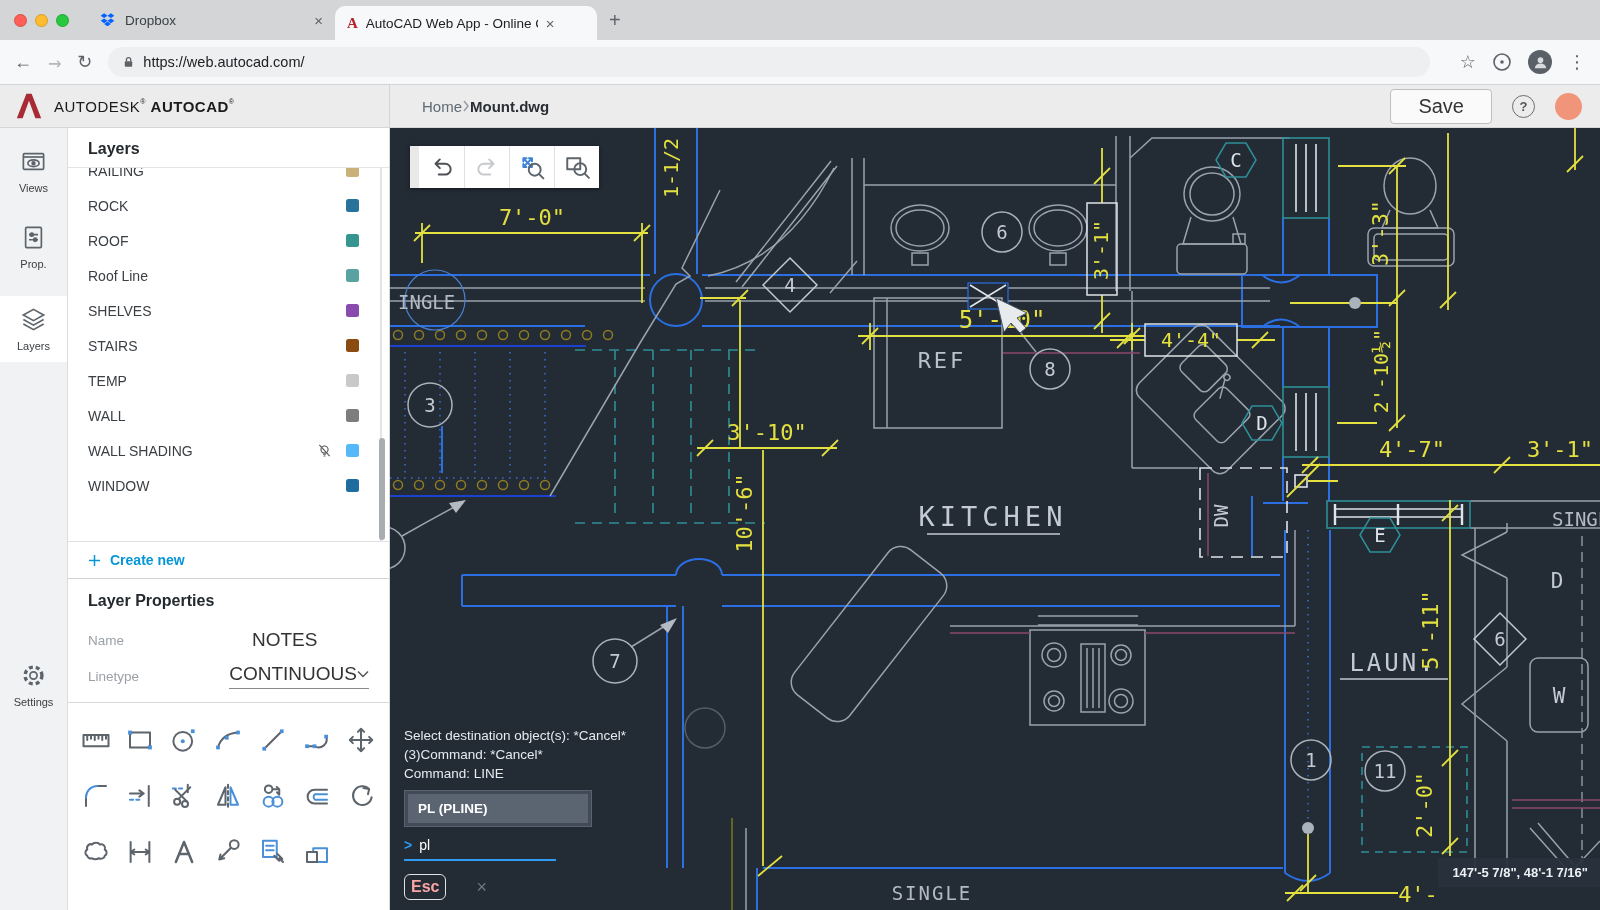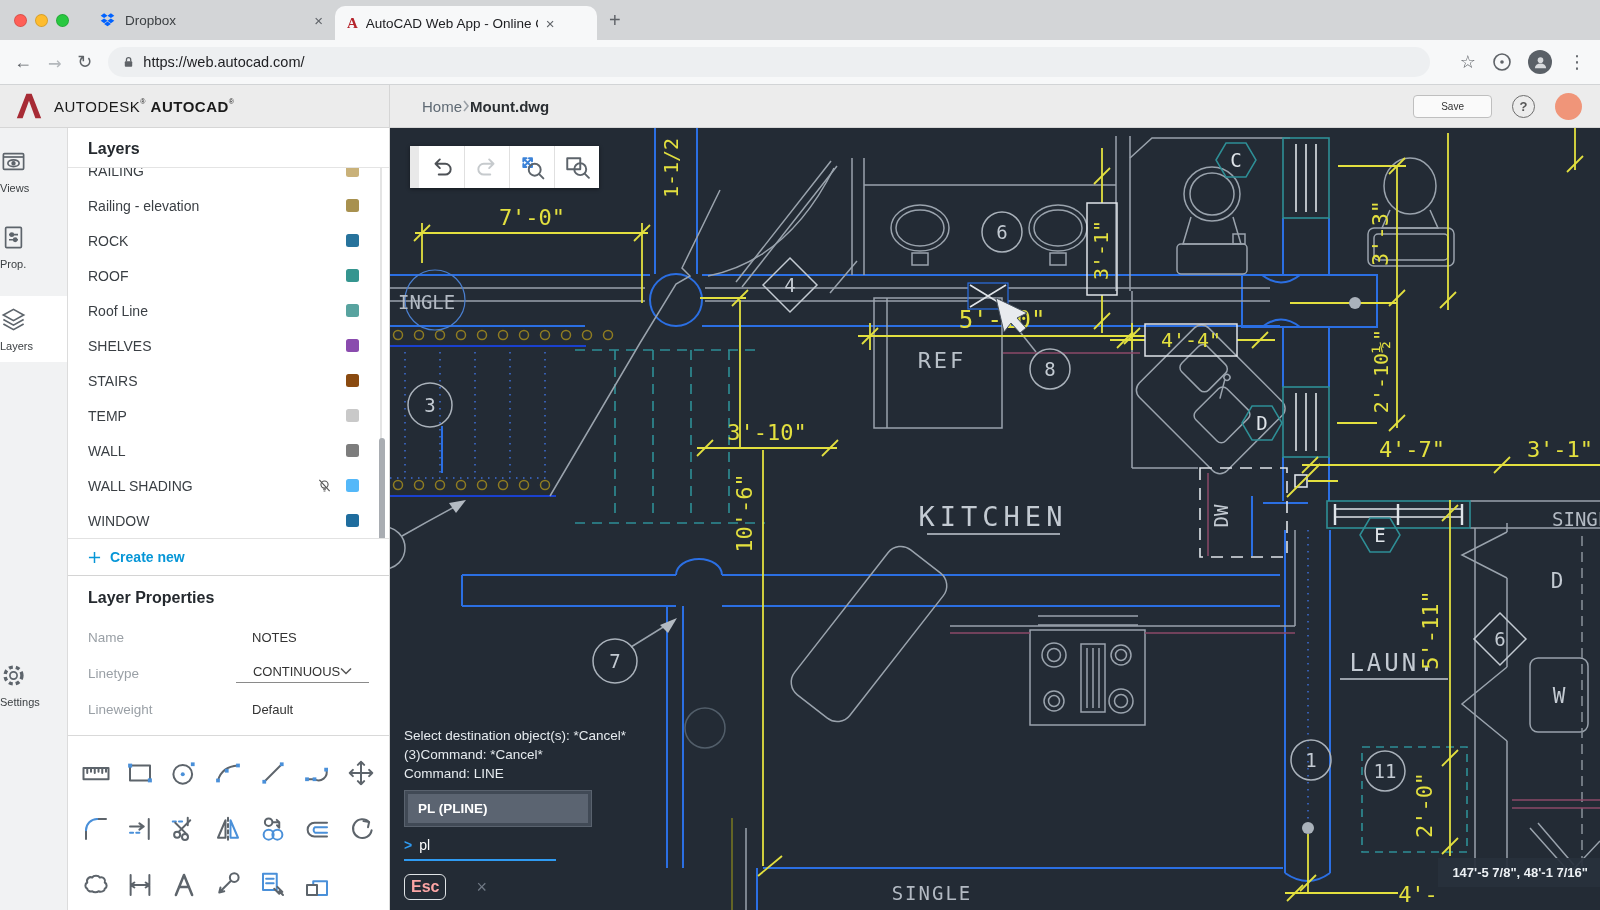--- a/index.html
+++ b/index.html
@@ -29,48 +29,48 @@
   
   .app-header { height:43px; background:#ececec; display:flex; align-items:center; border-bottom:1px solid #d6d6d6; }
   .brand { width:390px; height:100%; display:flex; align-items:center; gap:10px; padding-left:14px; border-right:1px solid #d5d5d5; }
   .brand-txt { font-size:15px; color:#1b1b1b; letter-spacing:.5px; }
   .brand-txt b { font-weight:700; }
   sup.reg { font-size:7px; vertical-align:top; }
   .breadcrumb { display:flex; align-items:center; gap:0; margin-left:32px; font-size:15px; }
   .bc-home { color:#5f6a74; }
   .bc-file { color:#2b2f33; font-weight:700; }
   .hdr-right { margin-left:auto; display:flex; align-items:center; gap:20px; padding-right:18px; }
-  .save-btn { background:#fafafa; border:1px solid #bfbfbf; border-radius:4px; padding:5px 27px; font-size:10px; color:#333; }
+  .save-btn { background:#fafafa; border:1px solid #bfbfbf; border-radius:4px; padding:5px 27px; font-size:20px; color:#333; }
   .help-btn { width:23px; height:23px; border-radius:50%; border:1.5px solid #6d6d6d; color:#555; font-size:13px; font-weight:bold; display:flex; align-items:center; justify-content:center; background:transparent; }
   .user-avatar { width:27px; height:27px; border-radius:50%; background:#f09579; }
 
   
   .main { display:flex; height:782px; }
   .rail { width:68px; background:#f1f2f3; border-right:1px solid #dcdcdc; position:relative; flex:none; }
-  .rail-item { position:absolute; left:0; width:100%; padding:6px 0; }
+  .rail-item { position:absolute; left:0; width:100%; text-align:center; padding:6px 0; }
   .rail-item.active { background:#fff; }
   .rail-item .lbl { font-size:11px; color:#3c4043; margin-top:3px; display:block; }
   .rail-item svg { width:27px; height:27px; stroke:#5d646b; fill:none; stroke-width:1.5; }
 
   .panel { width:322px; background:#fff; border-right:1px solid #d9d9d9; flex:none; display:flex; flex-direction:column; }
   .panel-title { font-size:16px; font-weight:700; color:#24292e; padding:12px 20px 9px; border-bottom:1px solid #e4e4e4; }
   .list-wrap { height:373px; overflow:hidden; position:relative; }
   .layer-list { list-style:none; margin-top:-15px; }
   .layer-row { display:flex; align-items:center; height:35px; padding:0 30px 0 20px; }
   .layer-row .nm { flex:1; font-size:14px; color:#3a3f44; }
   .swatch { width:13px; height:13px; border-radius:2.5px; flex:none; }
   .bulb { margin-right:14px; }
   .sb-track { position:absolute; right:7px; top:0; bottom:0; width:2px; background:#e4e4e4; }
   .sb-thumb { position:absolute; right:4px; top:270px; height:102px; width:6px; border-radius:3px; background:#a9adb2; }
   .create-new { height:37px; border-top:1px solid #e2e2e2; display:flex; align-items:center; gap:9px; padding-left:20px; color:#0696d7; font-size:14px; font-weight:600; }
   .props { border-top:1px solid #d4d4d4; padding:13px 20px 8px; }
   .props h3 { font-size:16px; font-weight:700; color:#24292e; margin-bottom:12px; }
   .prow { display:flex; align-items:center; height:36px;gap:39px; }
   .prow .pl { width:125px; font-size:13.5px; color:#9aa0a6; }
-  .prow .pv { font-size:13px; color:#333; }
+  .prow .pv { font-size:19px; color:#333; }
   .lt-select { width:152px; display:flex; align-items:center; justify-content:center; border-bottom:1px solid #8a8a8a; padding-bottom:3px; }
   .palette { border-top:1px solid #d9d9d9; padding:12px 6px 0; display:grid; grid-template-columns:repeat(7,1fr); row-gap:6px; flex:1; align-content:start; }
   .tool { height:50px; display:flex; align-items:center; justify-content:center; background:transparent; border:none; }
   .tool svg { width:30px; height:30px; stroke:#5d646b; fill:none; stroke-width:1.6; stroke-linecap:round; stroke-linejoin:round; }
   .tool svg .b { stroke:#4a90d9; }
   .tool svg .bf { fill:#4a90d9; stroke:none; }
 
   
   .canvas { position:relative; width:1210px; height:782px; background:#232b35; overflow:hidden; flex:none; }
   .cad { position:absolute; left:0; top:0; }
@@ -211,24 +211,20 @@
     </div>
   </div>
 
   <div class="panel">
     <div class="panel-title">Layers</div>
     <div class="list-wrap">
       <ul class="layer-list">
         <li class="layer-row">
             <span class="nm">RAILING</span>
             <span class="swatch" style="background: rgb(201, 177, 121);"></span>
-          </li>
-        <li class="layer-row">
-            <span class="nm">Railing - elevation</span>
-            <span class="swatch" style="background: rgb(168, 145, 79);"></span>
           </li>
         <li class="layer-row">
             <span class="nm">ROCK</span>
             <span class="swatch" style="background: rgb(39, 115, 156);"></span>
           </li>
         <li class="layer-row">
             <span class="nm">ROOF</span>
             <span class="swatch" style="background: rgb(53, 149, 143);"></span>
           </li>
         <li class="layer-row">
@@ -281,24 +277,20 @@
         <span class="pv">NOTES</span>
       </div>
       <div class="prow">
         <span class="pl">Linetype</span>
         <span class="pv lt-select">
           <span>CONTINUOUS</span>
           <svg width="12" height="8" viewBox="0 0 12 8">
               <polyline points="1,1.5 6,6.5 11,1.5" fill="none" stroke="#555" stroke-width="1.5"></polyline>
             </svg>
         </span>
-      </div>
-      <div class="prow">
-        <span class="pl">Lineweight</span>
-        <span class="pv">Default</span>
       </div>
     </div>
     <div class="palette">
       <button class="tool">
           <svg viewBox="0 0 24 24">
             <rect x="2" y="8" width="20" height="9"></rect>
             <path d="M5,8 V12 M8,8 V11 M11,8 V12 M14,8 V11 M17,8 V12 M20,8 V11"></path>
           </svg>
         </button>
       <button class="tool">

